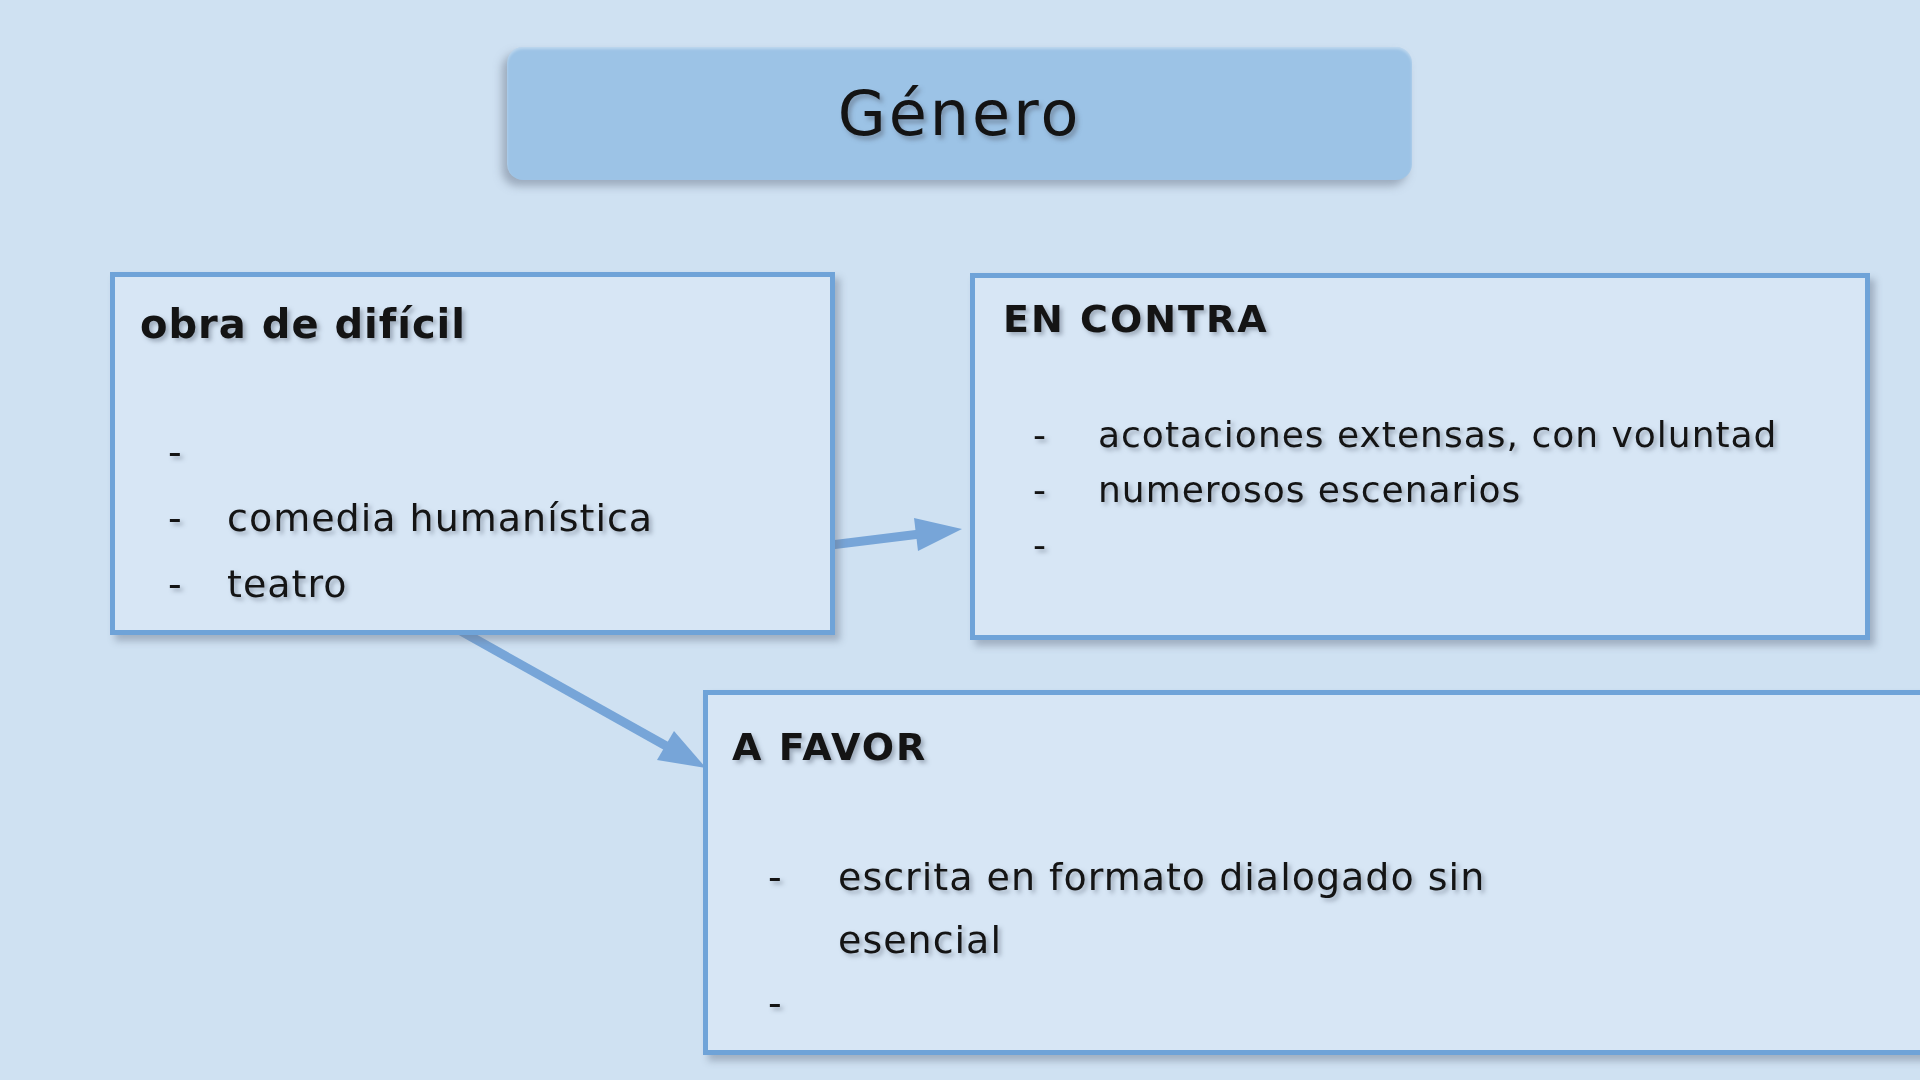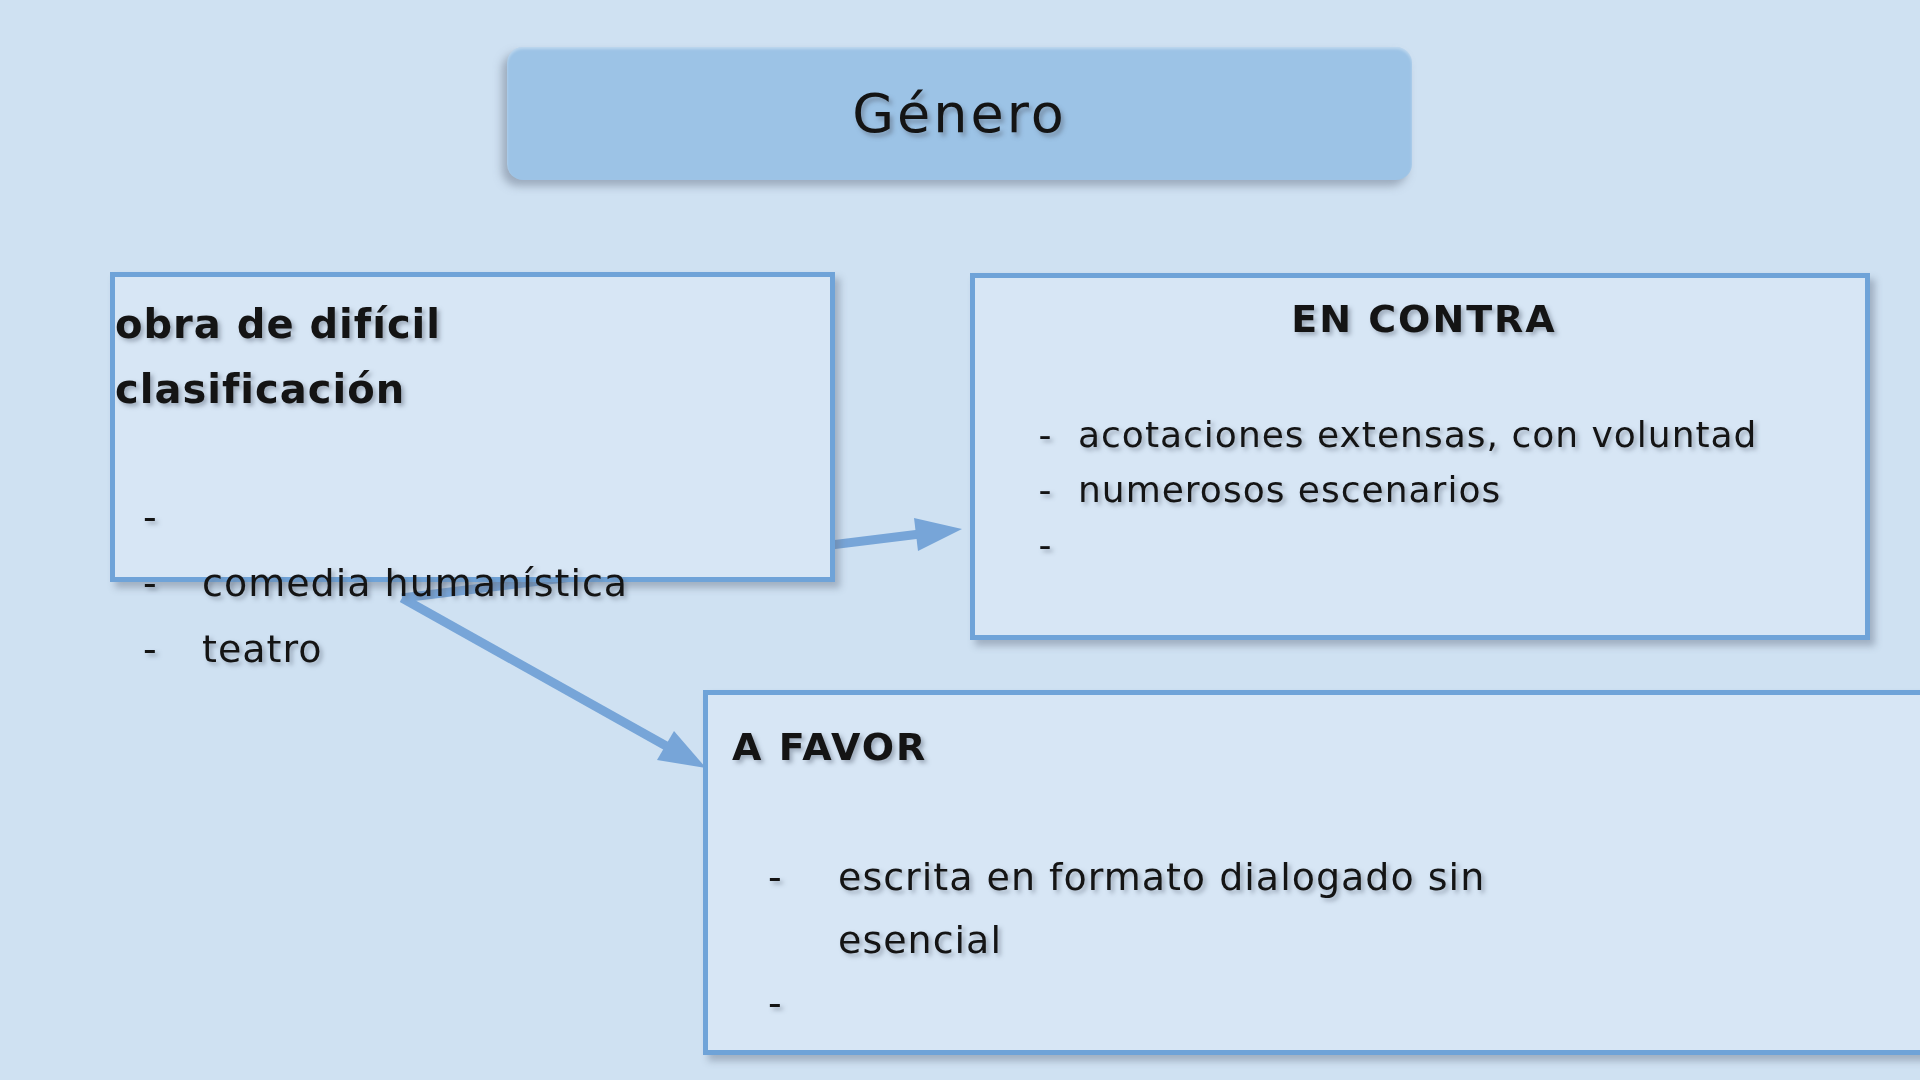--- a/index.html
+++ b/index.html
@@ -22,41 +22,41 @@
   .arrows{position:absolute;left:0;top:0;width:1920px;height:1080px;pointer-events:none;}
 
   .title-box{
     position:absolute;left:507px;top:47px;width:905px;height:133px;
     background:var(--title_fill);
     border-radius:16px;
     box-shadow:-5px 6px 9px rgba(105,118,138,.5), inset 0 2px 3px rgba(255,255,255,.35);
     display:flex;align-items:center;justify-content:center;
   }
   .title-box .title-text{
-    font-size:54px;letter-spacing:3px;
+    font-size:62px;letter-spacing:3px;
     text-shadow:3px 4px 4px rgba(90,102,120,.5);
   }
 
   .box{
     position:absolute;
     background:var(--box_fill);
     border:5px solid var(--border);
     box-shadow:5px 6px 7px rgba(105,118,138,.45);
     box-sizing:border-box;
     overflow:visible;
   }
   .txt{ text-shadow:3px 3px 4px rgba(100,112,130,.5); letter-spacing:1px; }
 
-  .box-classification{left:110px;top:272px;width:725px;height:310px;}
+  .box-classification{left:110px;top:272px;width:725px;height:363px;padding-left:25px;}
   .box-classification .heading{margin-top:15px;font-size:40px;font-weight:bold;line-height:65px;}
   .box-classification .rows{margin-top:62px;}
   .box-classification .row{display:flex;line-height:66px;font-size:38px;padding-left:28px;}
   .box-classification .dash{width:59px;flex:0 0 59px;}
 
-  .box-en-contra{left:970px;top:273px;width:900px;height:367px;padding-left:8px;text-align:center;}
+  .box-en-contra{left:970px;top:273px;width:900px;height:367px;padding-left:28px;}
   .box-en-contra .heading{margin-top:16px;font-size:38px;font-weight:bold;line-height:50px;letter-spacing:2px;}
   .box-en-contra .rows{margin-top:63px;}
   .box-en-contra .row{display:flex;line-height:55px;font-size:36px;padding-left:30px;}
   .box-en-contra .dash{width:65px;flex:0 0 65px;}
 
   .box-a-favor{left:703px;top:690px;width:1292px;height:365px;padding-left:24px;}
   .box-a-favor .heading{margin-top:27px;font-size:38px;font-weight:bold;line-height:50px;letter-spacing:2px;}
   .box-a-favor .rows{margin-top:74px;}
   .box-a-favor .row{display:flex;line-height:63px;font-size:38px;padding-left:36px;}
   .box-a-favor .dash{width:70px;flex:0 0 70px;}
@@ -77,21 +77,20 @@
     </g>
   </svg>
 
   <div class="title-box">
     <span class="title-text">Género</span>
   </div>
 
   <div class="box box-classification">
     <div class="heading txt">
       <div>obra de difícil</div>
-      <div>clasificación</div>
     </div>
     <div class="rows">
       <div class="row txt">
         <span class="dash">-</span>
       </div>
       <div class="row txt">
         <span class="dash">-</span>
         <span>comedia humanística</span>
       </div>
       <div class="row txt">

